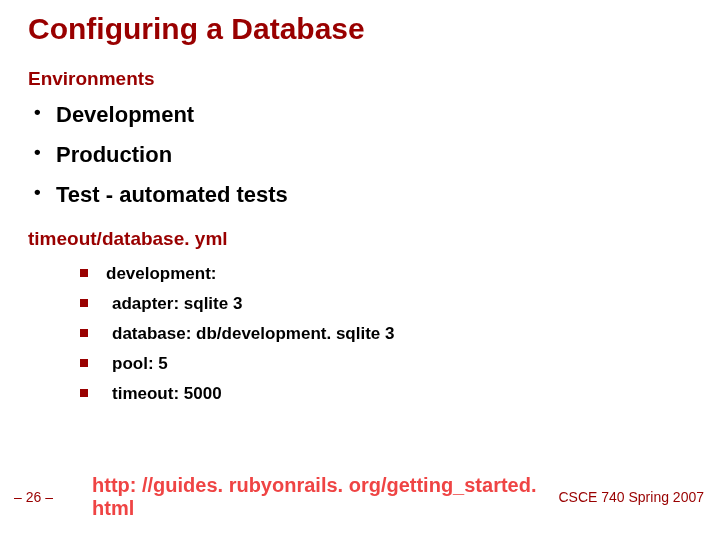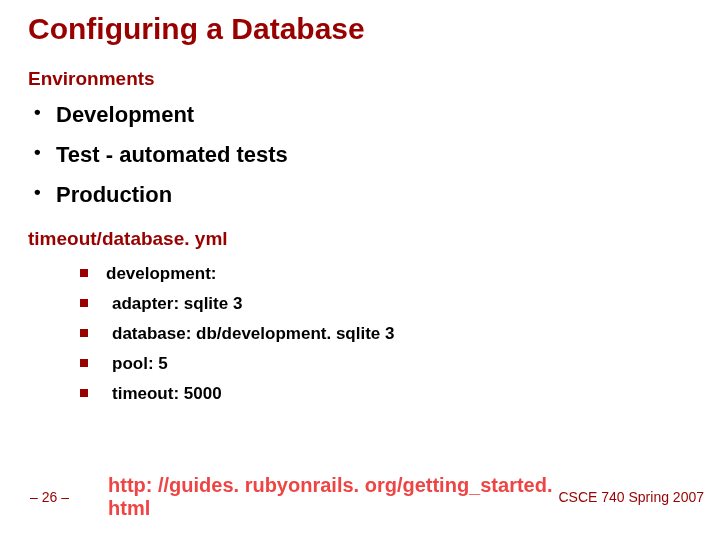--- a/index.html
+++ b/index.html
@@ -81,21 +81,21 @@
     width: 8px;
     height: 8px;
     background: #990000;
   }
   .indent {
     margin-left: 6px;
   }
   .footer {
     position: absolute;
     bottom: 20px;
-    left: 16px;
+    left: 0;
     right: 0;
     padding: 0 16px 0 14px;
     display: flex;
     align-items: center;
     justify-content: space-between;
     box-sizing: border-box;
   }
   .page-num {
     font-size: 14px;
     color: #990000;
@@ -121,22 +121,22 @@
 <body>
 
 <div class="slide">
 
   <div class="title">Configuring a Database</div>
 
   <div class="section-label">Environments</div>
 
   <ul class="bullets">
     <li>Development</li>
+    <li>Production</li>
     <li>Test  - automated tests</li>
-    <li>Production</li>
   </ul>
 
   <div class="config-section">
     <div class="config-header">timeout/database. yml</div>
     <ul class="squares">
       <li>development:</li>
       <li><span class="indent"> adapter: sqlite 3</span></li>
       <li><span class="indent"> database: db/development. sqlite 3</span></li>
       <li><span class="indent"> pool: 5</span></li>
       <li><span class="indent"> timeout: 5000</span></li>

